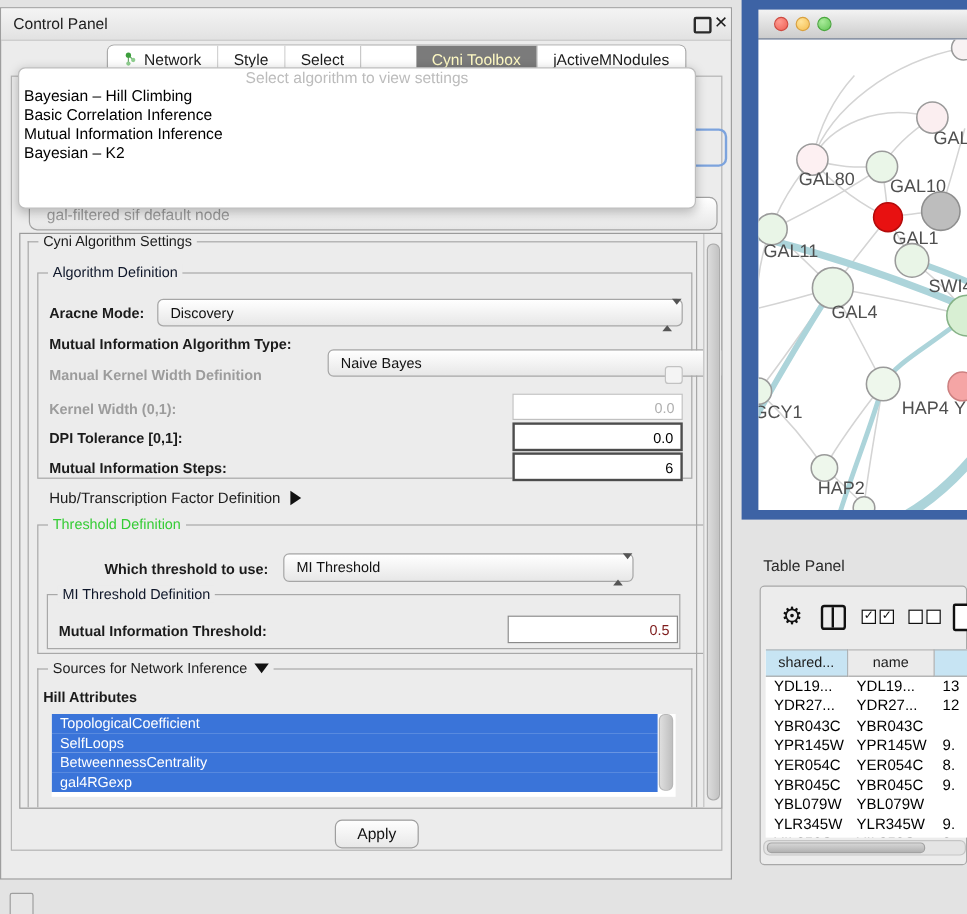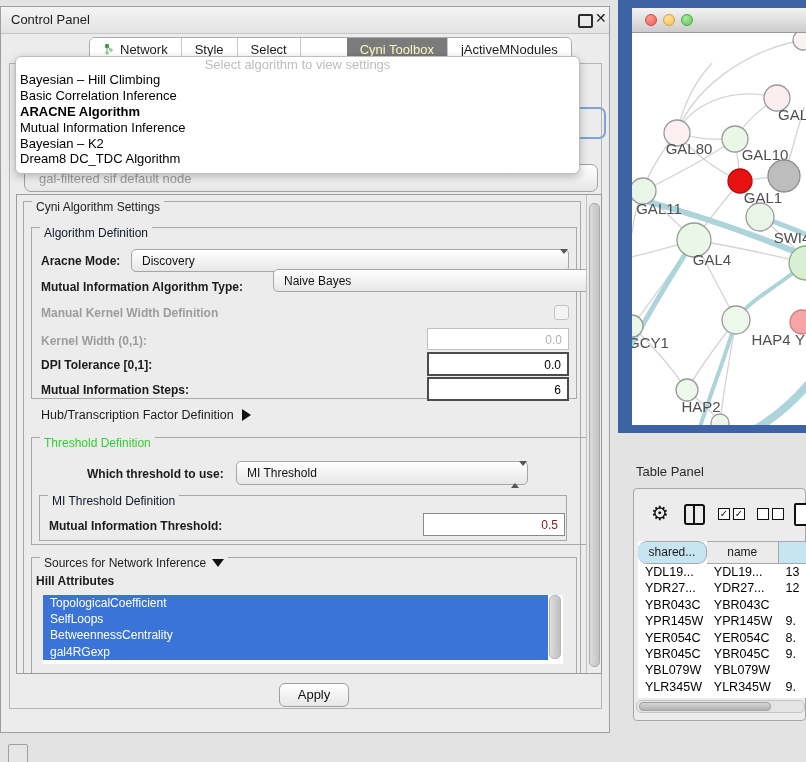--- a/index.html
+++ b/index.html
@@ -25,21 +25,21 @@
   .bg-combo span{position:absolute;left:14px;top:6px;font-size:13px;color:#9c9c9c;}
   .focus-frag{position:absolute;left:552px;top:43px;width:40px;height:28px;border:2px solid #7ca3dd;border-radius:7px;}
 
   
   .scrollpane{position:absolute;left:6px;top:130px;width:586px;height:480px;border:1px solid #9b9b9b;background:#ececec;box-sizing:border-box;overflow:hidden;}
   .vsb{position:absolute;right:0;top:0;width:14px;height:478px;border-left:1px solid #c2c2c2;background:#ececec;}
   .vsb .thumb{position:absolute;left:2px;top:8px;width:9px;height:462px;border:1px solid #ababab;border-radius:5px;background:linear-gradient(90deg,#dcdcdc,#c3c3c3);}
 
   .group{position:absolute;border:1px solid #a8a8a8;box-sizing:border-box;}
   .group.noborder-bottom{border-bottom:none;}
-  .gtitle{position:absolute;top:-8px;left:8px;background:#ececec;padding:6px 4px;font-size:12px;white-space:nowrap;}
+  .gtitle{position:absolute;top:-8px;left:8px;background:#ececec;padding:0 4px;font-size:12px;white-space:nowrap;}
   .gtitle.black{color:#1d1d1d;}
   .gtitle.blue{color:#0f172a;}
   .gtitle.green{color:#35cc35;}
 
   .lbl{position:absolute;font-size:12px;font-weight:bold;color:#1b1b1b;white-space:nowrap;}
   .lbl.disabled{color:#9c9c9c;}
   .combo{position:absolute;border:1px solid #a6a6a6;border-radius:5px;background:linear-gradient(#ffffff,#e7e7e7);box-sizing:border-box;}
   .combo .val{position:absolute;left:10px;top:4px;font-size:12px;color:#111;}
   .stepper{position:absolute;right:7px;top:4px;width:9px;}
   .stepper .up{width:0;height:0;border-left:4px solid transparent;border-right:4px solid transparent;border-bottom:5px solid #555;margin-bottom:2px;}
@@ -88,21 +88,21 @@
   .col-icon:after{content:"";position:absolute;left:7px;top:0;width:2px;height:17px;background:#111;}
   .cb{position:absolute;top:11px;width:10px;height:10px;border:1.5px solid #111;background:#fff;font-size:10px;line-height:10px;text-align:center;color:#111;}
   .doc-part{position:absolute;left:160px;top:6px;width:20px;height:19px;border:2px solid #111;border-radius:2px;background:#fff;}
 
   .tp-table{position:absolute;left:4px;top:52px;width:169px;height:157px;background:#fff;overflow:hidden;}
   .th-row{display:flex;height:23px;}
   .th{box-sizing:border-box;border:1px solid #a9a9a9;border-left:none;font-size:12px;color:#1c1c1c;text-align:center;line-height:21px;background:#ebebeb;overflow:hidden;white-space:nowrap;}
   .th.blue{background:#c7e4f3;}
   .td-row{display:flex;height:16.4px;}
   .td{box-sizing:border-box;font-size:12.5px;color:#000;line-height:16.4px;padding-left:7px;overflow:hidden;white-space:nowrap;}
-  .c0{width:73px;border-radius:9px;} .c1{width:76px;} .c2{width:30px;}
+  .c0{width:73px;} .c1{width:76px;} .c2{width:30px;}
   .tp-hscroll{position:absolute;left:2px;top:211px;width:167px;height:11px;background:#e4e4e4;border:1px solid #c5c5c5;border-radius:5px;}
   .tp-hscroll .thumb{position:absolute;left:2px;top:1px;width:130px;height:7px;background:linear-gradient(#d5d5d5,#b2b2b2);border:1px solid #a2a2a2;border-radius:4px;}
 
   .mini-icon{position:absolute;left:8px;top:744px;width:18px;height:18px;border:1px solid #9e9e9e;background:#e6e6e6;border-radius:2px;}
 </style>
 </head>
 <body>
 
 <div id="stage">
 
@@ -153,21 +153,21 @@
 
         <div class="group" style="left:14px;top:32px;width:546px;height:172px;">
           <span class="gtitle blue">Algorithm Definition</span>
         </div>
         <span class="lbl" style="left:24px;top:59px;">Aracne Mode:</span>
         <div class="combo" style="left:114px;top:54px;width:438px;height:23px;">
           <span class="val">Discovery</span>
           <span class="stepper"><span class="up"></span><span class="dn"></span></span>
         </div>
         <span class="lbl" style="left:24px;top:85px;">Mutual Information Algorithm Type:</span>
-        <div class="combo" style="left:256px;top:74px;width:352px;height:23px;">
+        <div class="combo" style="left:256px;top:96px;width:352px;height:23px;">
           <span class="val">Naive Bayes</span>
           <span class="stepper"><span class="up"></span><span class="dn"></span></span>
         </div>
         <span class="lbl disabled" style="left:24px;top:111px;">Manual Kernel Width Definition</span>
         <span class="checkbox" style="left:537px;top:110px;"></span>
         <span class="lbl disabled" style="left:24px;top:139px;">Kernel Width (0,1):</span>
         <div class="field disabled" style="left:410px;top:133px;width:142px;height:22px;">0.0</div>
         <span class="lbl" style="left:24px;top:163px;">DPI Tolerance [0,1]:</span>
         <div class="field enabled" style="left:410px;top:157px;width:142px;height:24px;">0.0</div>
         <span class="lbl" style="left:24px;top:188px;">Mutual Information Steps:</span>
@@ -209,24 +209,22 @@
       <div class="apply-btn">Apply</div>
     </div>
 
   </div>
 
   <div class="popup">
     <div class="popup-head">Select algorithm to view settings</div>
     <div id="popup-list">
         <div class="popup-item">Bayesian – Hill Climbing</div>
         <div class="popup-item">Basic Correlation Inference</div>
-        <div class="popup-item bold">ARACNE Algorithm</div>
         <div class="popup-item">Mutual Information Inference</div>
         <div class="popup-item">Bayesian – K2</div>
-        <div class="popup-item">Dream8 DC_TDC Algorithm</div>
       </div>
   </div>
 
   <div class="mini-icon"></div>
 
   <div class="net-frame">
     <div class="net-titlebar">
       <span class="tl red"></span>
       <span class="tl yellow"></span>
       <span class="tl green"></span>

